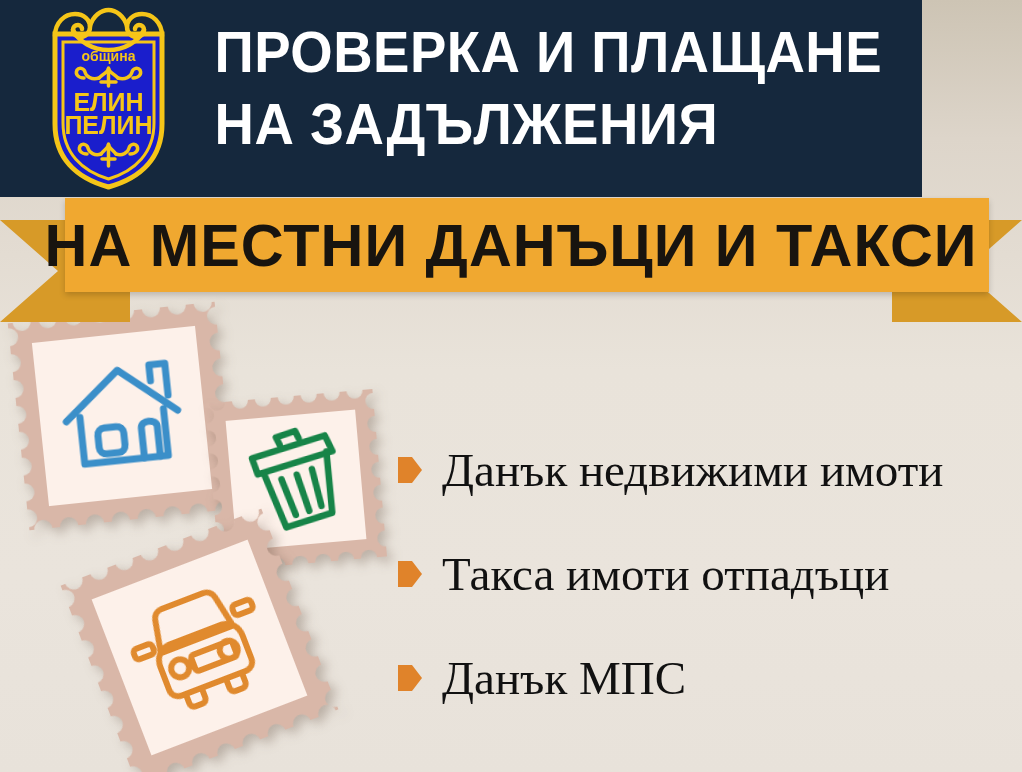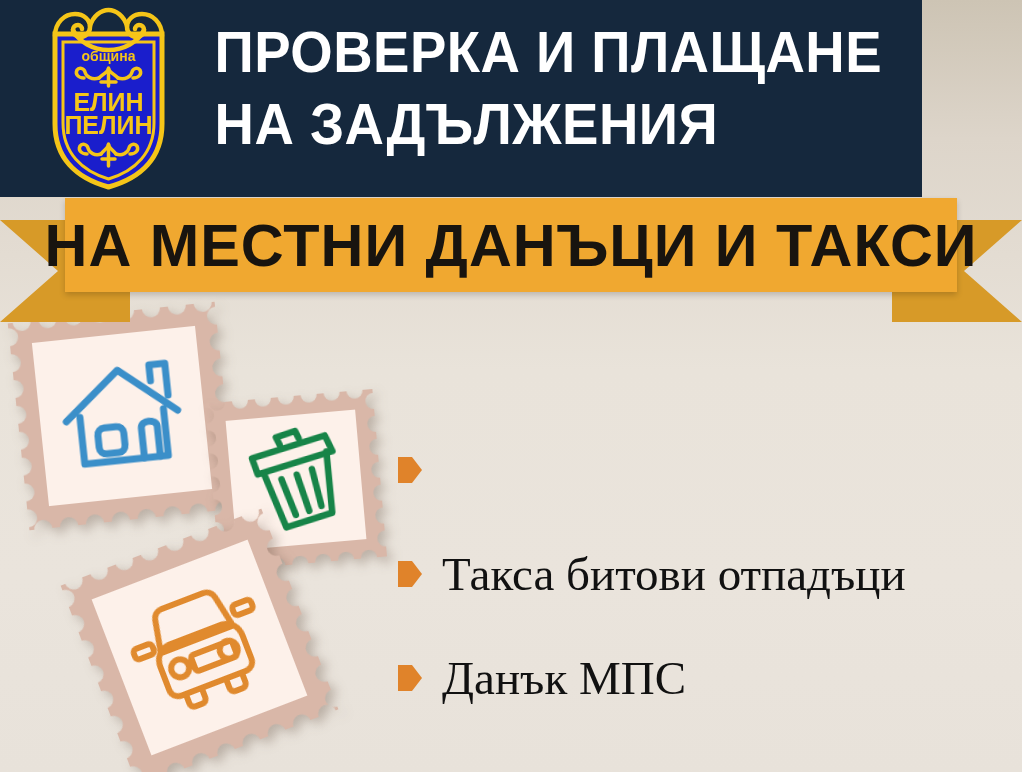--- a/index.html
+++ b/index.html
@@ -84,20 +84,21 @@
     clip-path: polygon(0 0, 130px 0, 72px 51px, 130px 102px, 0 102px);
   }
   .ribbon-band {
     position: absolute;
     left: 65px;
     top: 2px;
     width: 892px;
     height: 94px;
     background: #f0a830;
     box-shadow: 0 3px 6px rgba(0,0,0,0.18);
+    padding-left: 32px;
   }
   .ribbon-text {
     position: absolute;
     left: 0;
     top: 0;
     width: 892px;
     height: 94px;
     display: flex;
     align-items: center;
     justify-content: center;
@@ -362,24 +363,25 @@
         <path d="M121 146 V156 C121 159 123 161 126 161 L133 161 C136 161 138 159 138 156 V146"></path>
         <rect x="44" y="86" width="20" height="11" rx="4"></rect>
         <rect x="152" y="80" width="20" height="11" rx="4"></rect>
       </g>
     </svg>
   </div>
 
   <div class="bullets">
     <div class="bullet-row">
       <span class="bullet-mark"></span>
+      <span class="bullet-label">Данък недвижими имоти</span>
     </div>
     <div class="bullet-row">
       <span class="bullet-mark"></span>
-      <span class="bullet-label">Такса битови отпадъци</span>
+      <span class="bullet-label">Такса имоти отпадъци</span>
     </div>
     <div class="bullet-row">
       <span class="bullet-mark"></span>
       <span class="bullet-label">Данък МПС</span>
     </div>
   </div>
 
 </div>
 
 </body></html>

